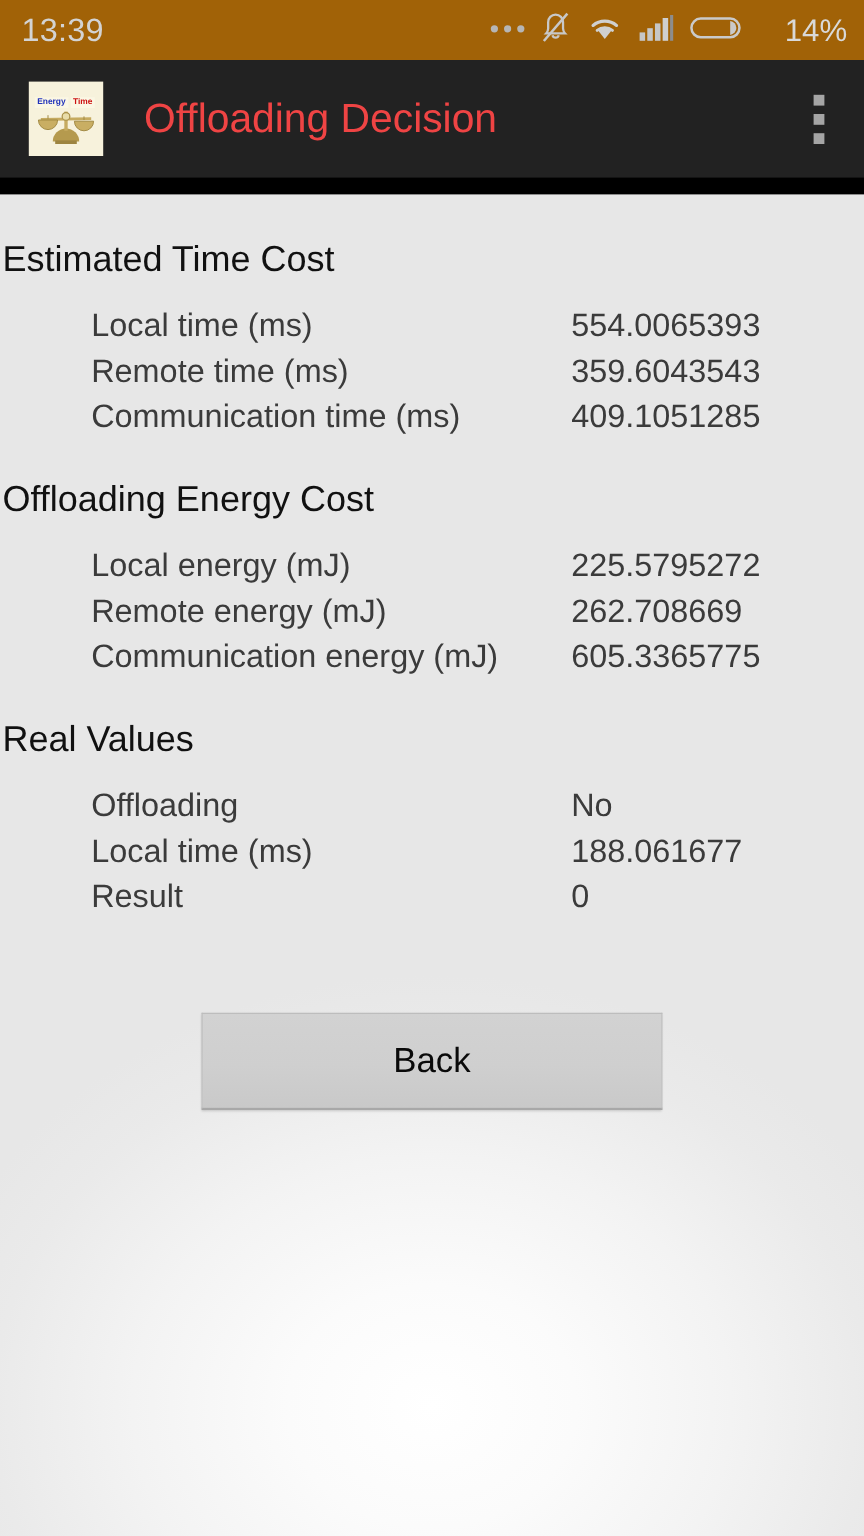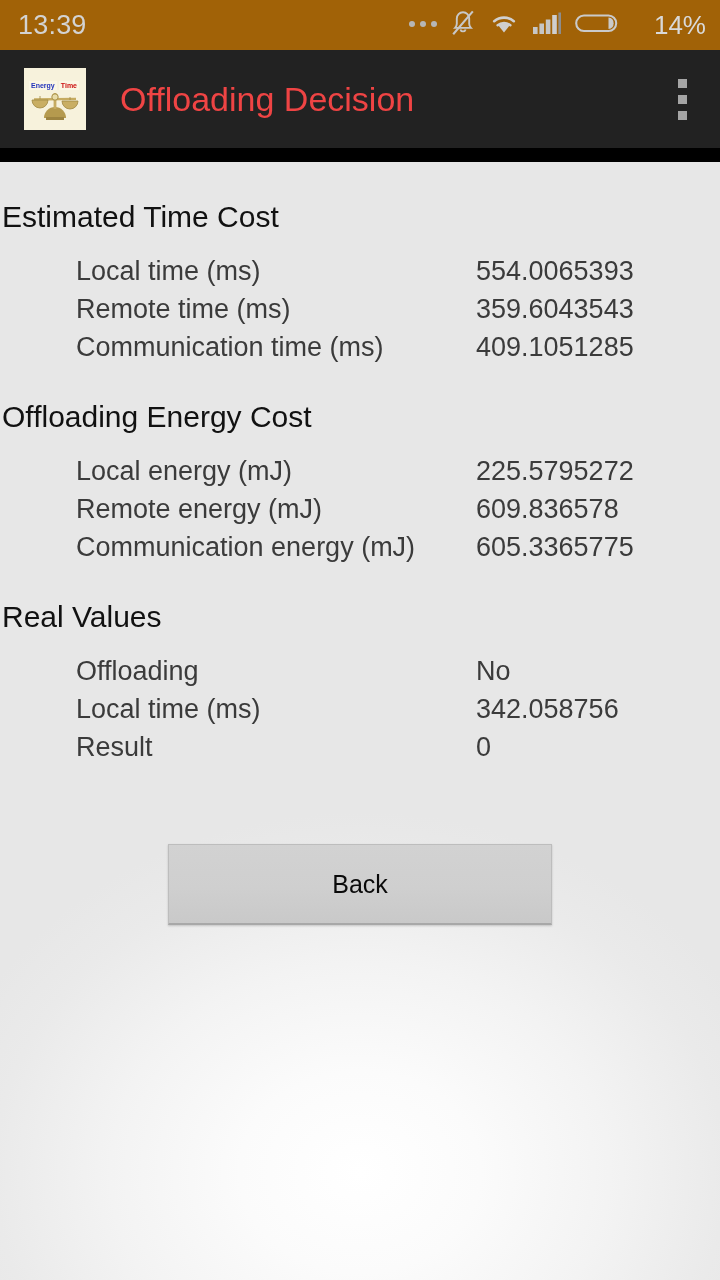--- a/index.html
+++ b/index.html
@@ -151,21 +151,21 @@
     display: flex;
     justify-content: center;
   }
   #back-button {
     width: 384px; height: 81px;
     background: linear-gradient(to bottom, #d2d2d2 0%, #cfcfcf 55%, #c9c9c9 100%);
     border: 1px solid #bdbdbd;
     border-bottom: 2px solid #a8a8a8;
     box-shadow: 0 1px 2px rgba(0,0,0,0.18);
     color: #0a0a0a;
-    font-size: 25px;
+    font-size: 29px;
     font-family: "Liberation Sans", sans-serif;
     display: flex;
     align-items: center;
     justify-content: center;
     cursor: pointer;
   }
 </style>
 </head>
 <body>
 
@@ -274,39 +274,39 @@
 
     <div class="section" id="section-energy">
       <div class="section-header">Offloading Energy Cost</div>
       <div class="rows">
         <div class="row">
           <span class="row-label">Local energy (mJ)</span>
           <span class="row-value">225.5795272</span>
         </div>
         <div class="row">
           <span class="row-label">Remote energy (mJ)</span>
-          <span class="row-value">609.836578</span>
+          <span class="row-value">262.708669</span>
         </div>
         <div class="row">
           <span class="row-label">Communication energy (mJ)</span>
           <span class="row-value">605.3365775</span>
         </div>
       </div>
     </div>
 
     <div class="section" id="section-real">
       <div class="section-header">Real Values</div>
       <div class="rows">
         <div class="row">
           <span class="row-label">Offloading</span>
           <span class="row-value">No</span>
         </div>
         <div class="row">
           <span class="row-label">Local time (ms)</span>
-          <span class="row-value">342.058756</span>
+          <span class="row-value">188.061677</span>
         </div>
         <div class="row">
           <span class="row-label">Result</span>
           <span class="row-value">0</span>
         </div>
       </div>
     </div>
 
     <div id="button-row">
       <button id="back-button">Back</button>

